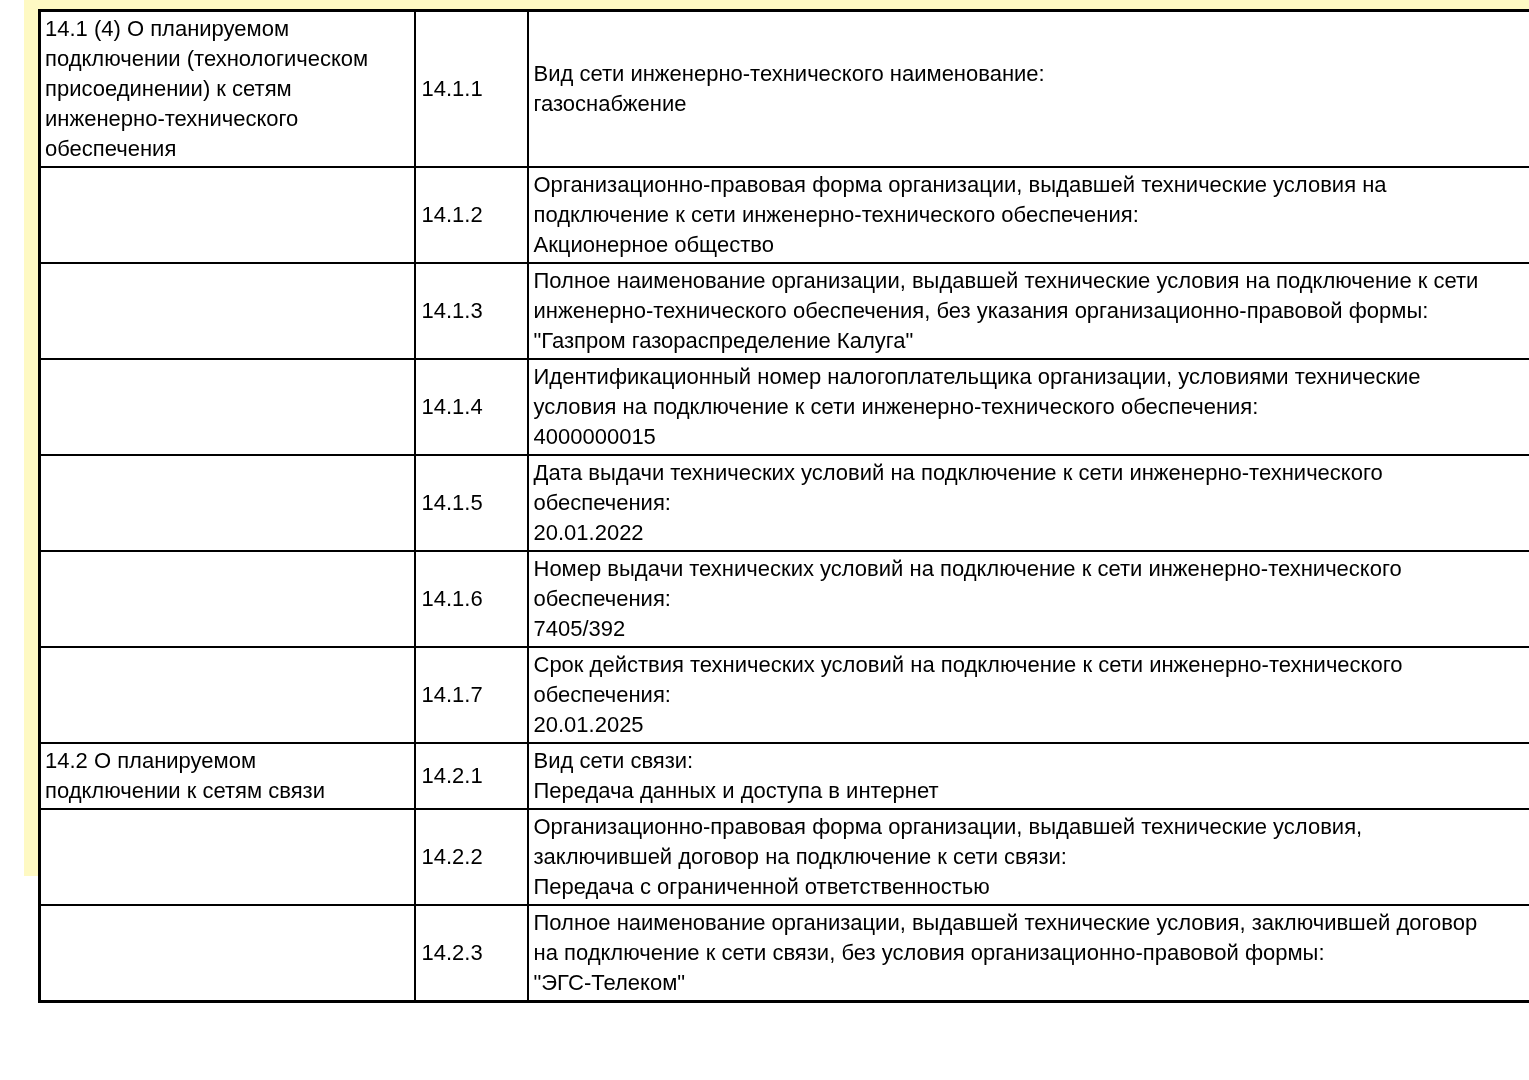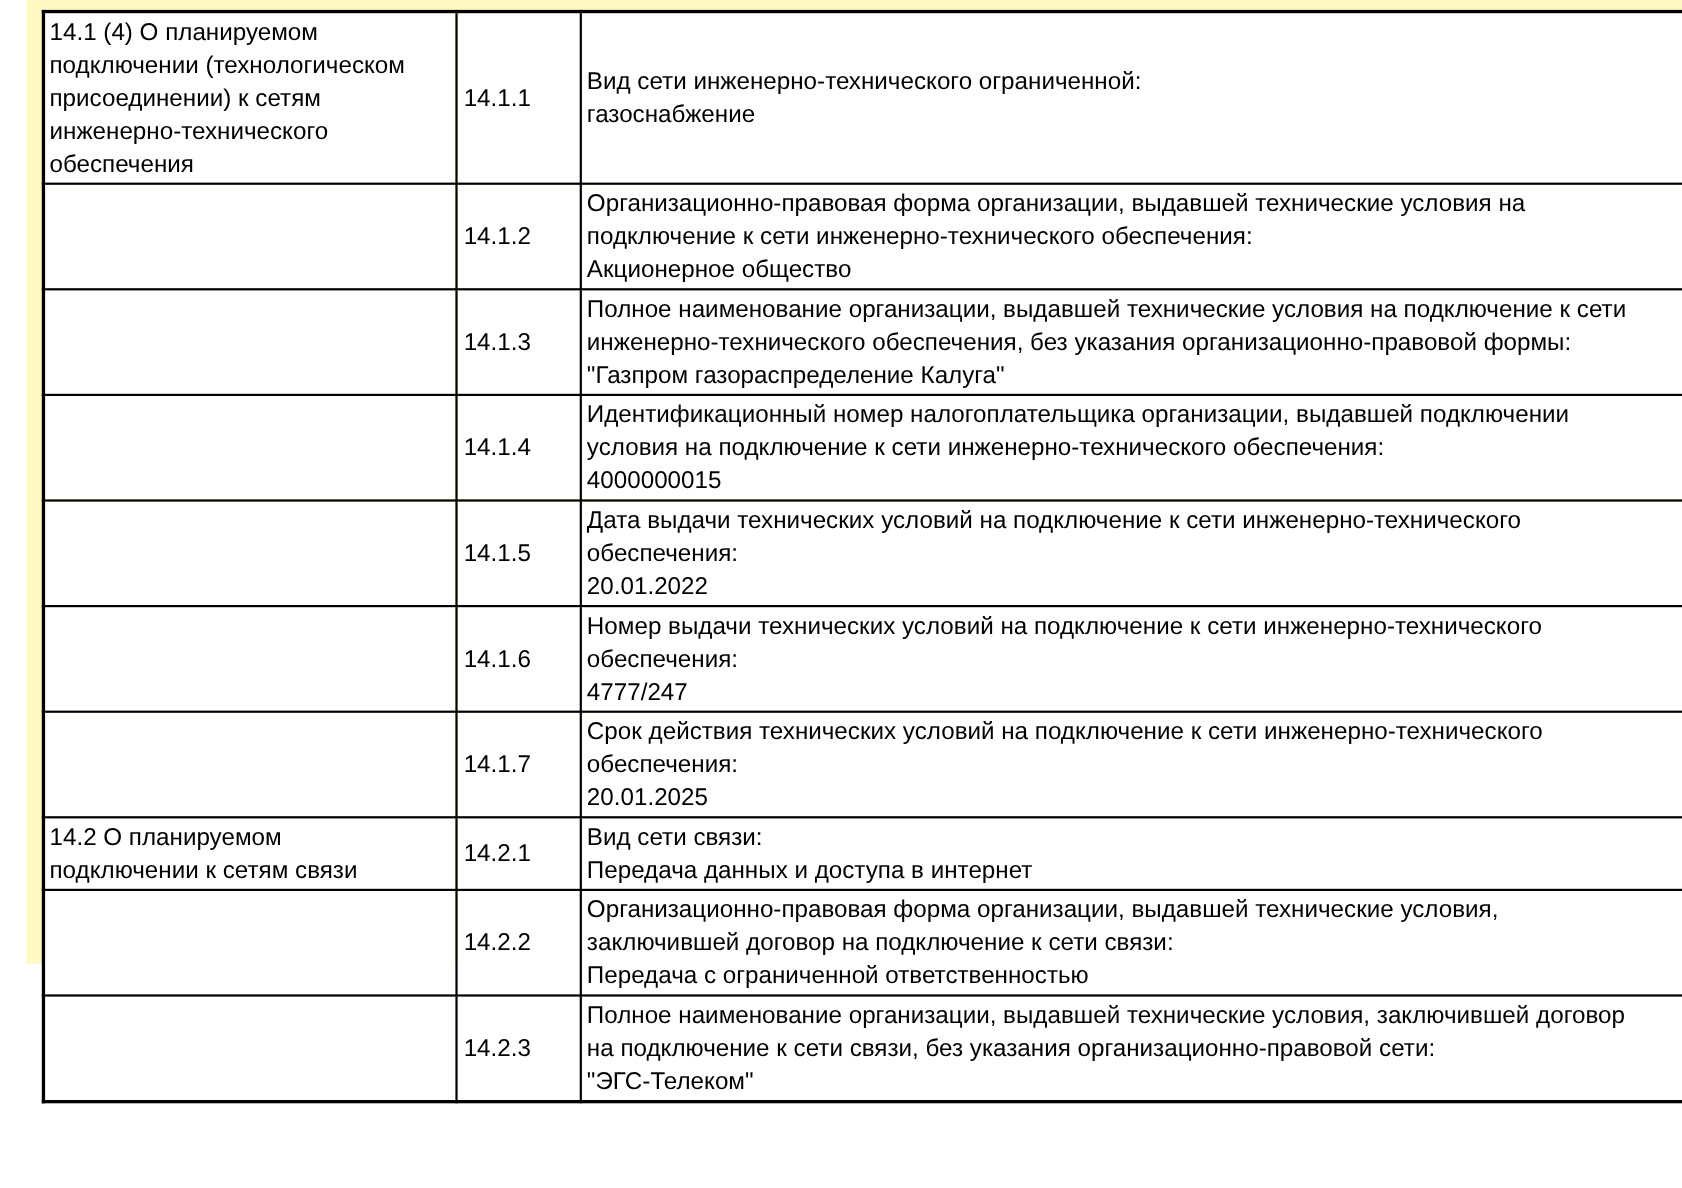--- a/index.html
+++ b/index.html
@@ -70,21 +70,21 @@
       <div class="section-text">14.1 (4) О планируемом
 подключении (технологическом
 присоединении) к сетям
 инженерно-технического
 обеспечения</div>
     </td>
     <td class="col-num">
       <div class="num-text">14.1.1</div>
     </td>
     <td class="col-content">
-      <div class="field-label">Вид сети инженерно-технического ограниченной:</div>
+      <div class="field-label">Вид сети инженерно-технического наименование:</div>
       <div class="field-value">газоснабжение</div>
     </td>
   </tr>
 
   <tr>
     <td class="col-section">
       <div class="section-text"></div>
     </td>
     <td class="col-num">
       <div class="num-text">14.1.2</div>
@@ -111,21 +111,21 @@
   </tr>
 
   <tr>
     <td class="col-section">
       <div class="section-text"></div>
     </td>
     <td class="col-num">
       <div class="num-text">14.1.4</div>
     </td>
     <td class="col-content">
-      <div class="field-label">Идентификационный номер налогоплательщика организации, выдавшей подключении
+      <div class="field-label">Идентификационный номер налогоплательщика организации, условиями технические
 условия на подключение к сети инженерно-технического обеспечения:</div>
       <div class="field-value">4000000015</div>
     </td>
   </tr>
 
   <tr>
     <td class="col-section">
       <div class="section-text"></div>
     </td>
     <td class="col-num">
@@ -141,21 +141,21 @@
   <tr>
     <td class="col-section">
       <div class="section-text"></div>
     </td>
     <td class="col-num">
       <div class="num-text">14.1.6</div>
     </td>
     <td class="col-content">
       <div class="field-label">Номер выдачи технических условий на подключение к сети инженерно-технического
 обеспечения:</div>
-      <div class="field-value">4777/247</div>
+      <div class="field-value">7405/392</div>
     </td>
   </tr>
 
   <tr>
     <td class="col-section">
       <div class="section-text"></div>
     </td>
     <td class="col-num">
       <div class="num-text">14.1.7</div>
     </td>
@@ -197,19 +197,19 @@
 
   <tr>
     <td class="col-section">
       <div class="section-text"></div>
     </td>
     <td class="col-num">
       <div class="num-text">14.2.3</div>
     </td>
     <td class="col-content">
       <div class="field-label">Полное наименование организации, выдавшей технические условия, заключившей договор
-на подключение к сети связи, без указания организационно-правовой сети:</div>
+на подключение к сети связи, без условия организационно-правовой формы:</div>
       <div class="field-value">"ЭГС-Телеком"</div>
     </td>
   </tr>
 </tbody>
   </table>
 </div>
 
 </body></html>

